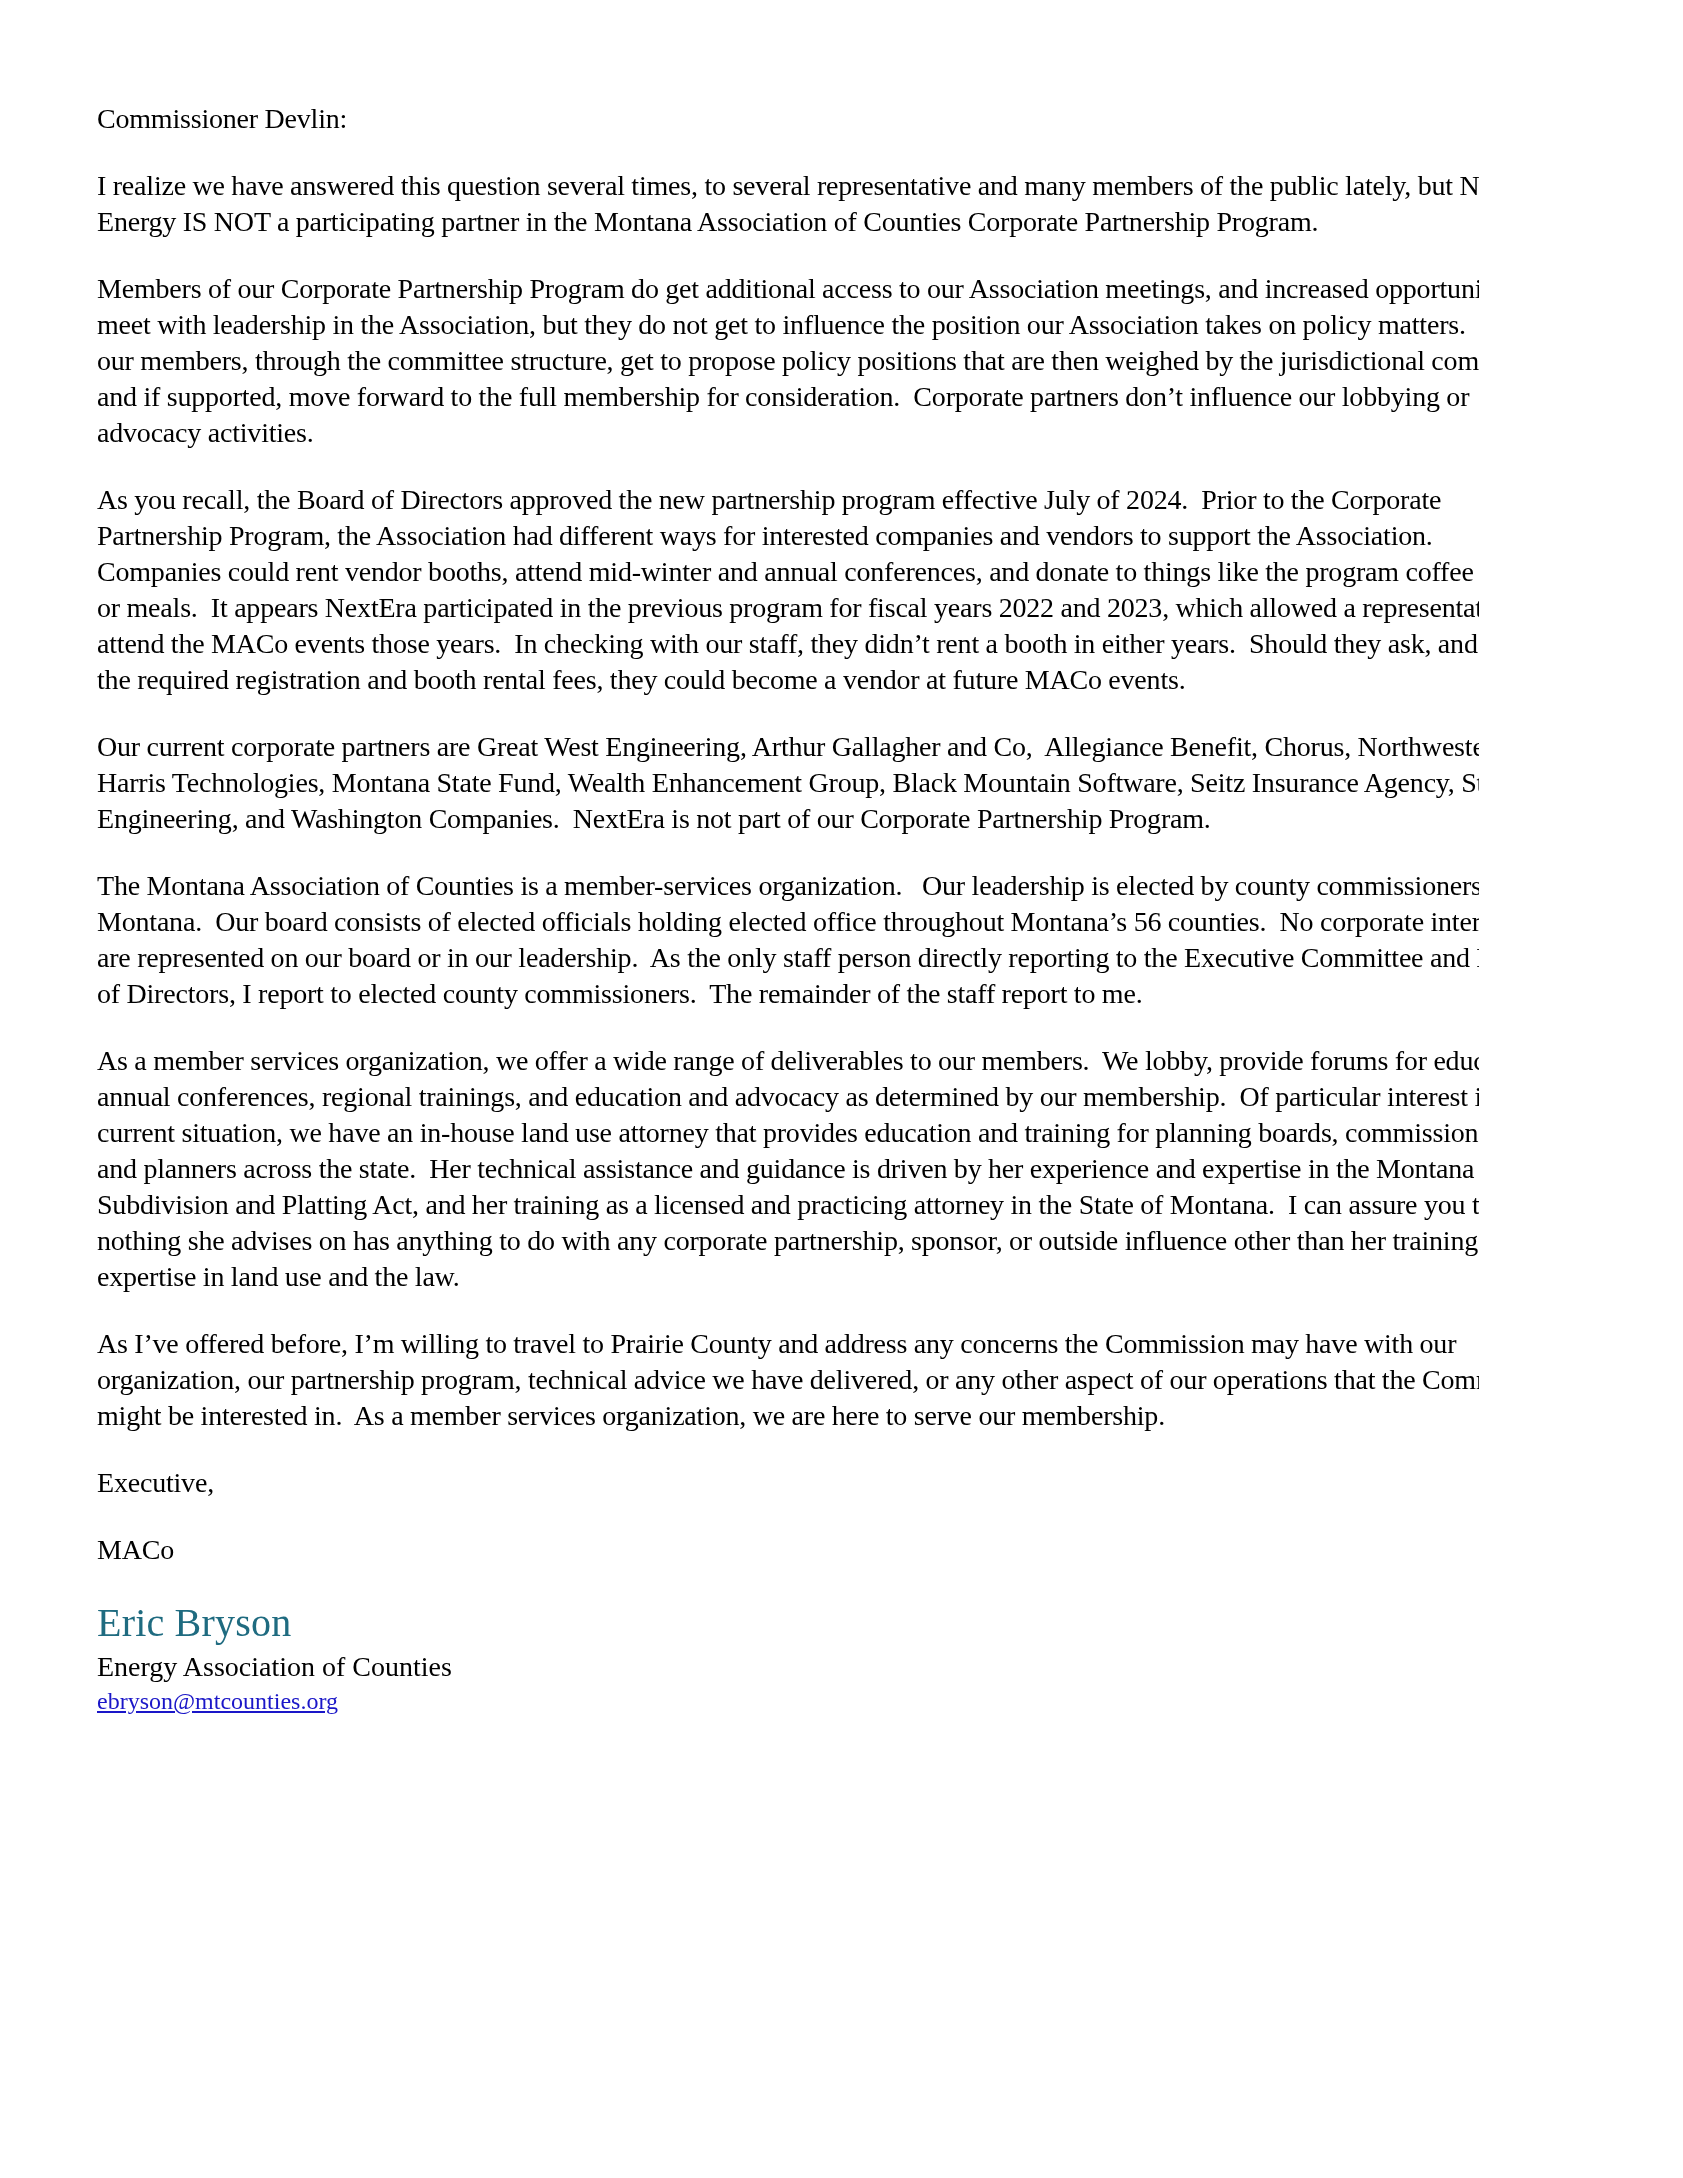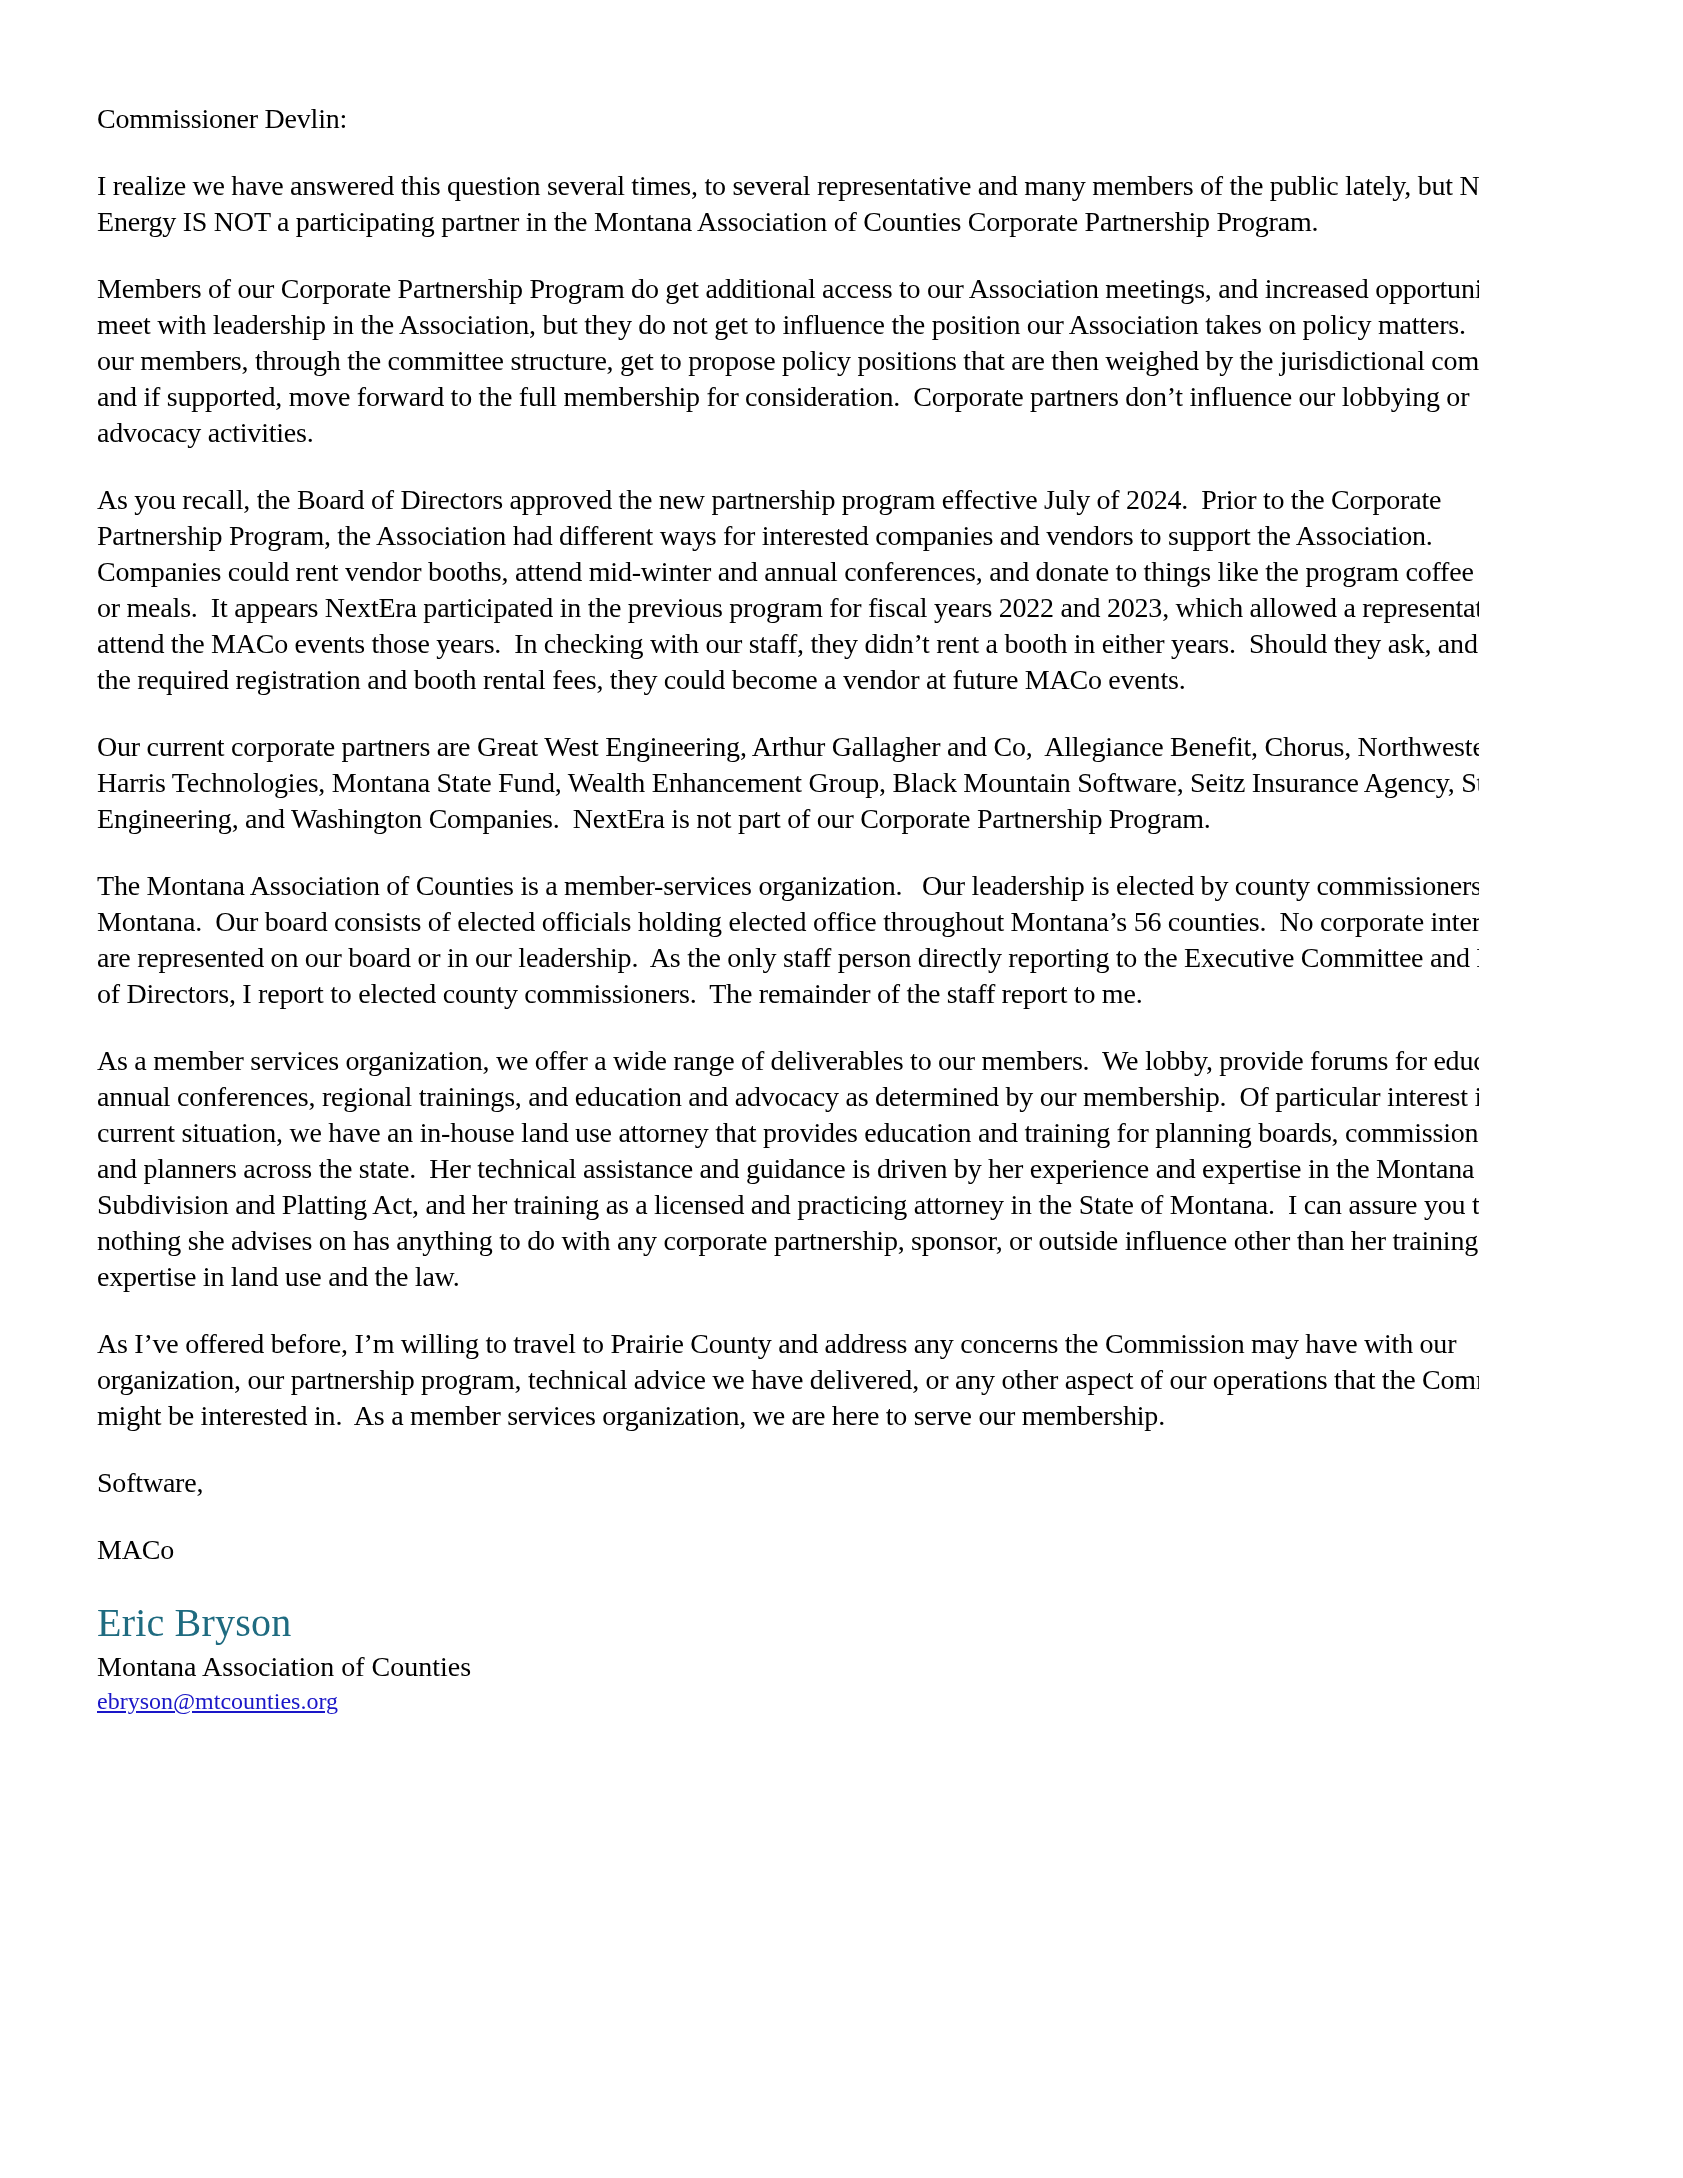--- a/index.html
+++ b/index.html
@@ -90,27 +90,27 @@
     <p class="para">As you recall, the Board of Directors approved the new partnership program effective July of 2024.  Prior to the Corporate Partnership Program, the Association had different ways for interested companies and vendors to support the Association.  Companies could rent vendor booths, attend mid-winter and annual conferences, and donate to things like the program coffee break or meals.  It appears NextEra participated in the previous program for fiscal years 2022 and 2023, which allowed a representative to attend the MACo events those years.  In checking with our staff, they didn’t rent a booth in either years.  Should they ask, and pay the required registration and booth rental fees, they could become a vendor at future MACo events.</p>
 
     <p class="para">Our current corporate partners are Great West Engineering, Arthur Gallagher and Co,  Allegiance Benefit, Chorus, Northwestern, L3 Harris Technologies, Montana State Fund, Wealth Enhancement Group, Black Mountain Software, Seitz Insurance Agency, Stahly Engineering, and Washington Companies.  NextEra is not part of our Corporate Partnership Program.</p>
 
     <p class="para">The Montana Association of Counties is a member-services organization.   Our leadership is elected by county commissioners across Montana.  Our board consists of elected officials holding elected office throughout Montana’s 56 counties.  No corporate interests are represented on our board or in our leadership.  As the only staff person directly reporting to the Executive Committee and Board of Directors, I report to elected county commissioners.  The remainder of the staff report to me.</p>
 
     <p class="para">As a member services organization, we offer a wide range of deliverables to our members.  We lobby, provide forums for education, annual conferences, regional trainings, and education and advocacy as determined by our membership.  Of particular interest in your current situation, we have an in-house land use attorney that provides education and training for planning boards, commissioners, and planners across the state.  Her technical assistance and guidance is driven by her experience and expertise in the Montana Subdivision and Platting Act, and her training as a licensed and practicing attorney in the State of Montana.  I can assure you that nothing she advises on has anything to do with any corporate partnership, sponsor, or outside influence other than her training and expertise in land use and the law.</p>
 
     <p class="para">As I’ve offered before, I’m willing to travel to Prairie County and address any concerns the Commission may have with our organization, our partnership program, technical advice we have delivered, or any other aspect of our operations that the Commission might be interested in.  As a member services organization, we are here to serve our membership.</p>
 
-    <p class="para">Software,</p>
+    <p class="para">Executive,</p>
 
     <p class="para">MACo</p>
 
     <div class="closing-block">
       <div class="sig-name">Eric Bryson</div>
-      <div class="sig-org">Montana Association of Counties</div>
+      <div class="sig-org">Energy Association of Counties</div>
       <div class="sig-line-wrap">
         <span class="sig-email">ebryson@mtcounties.org</span>
       </div>
     </div>
 
   </div>
 </div>
 
 
 </body></html>

